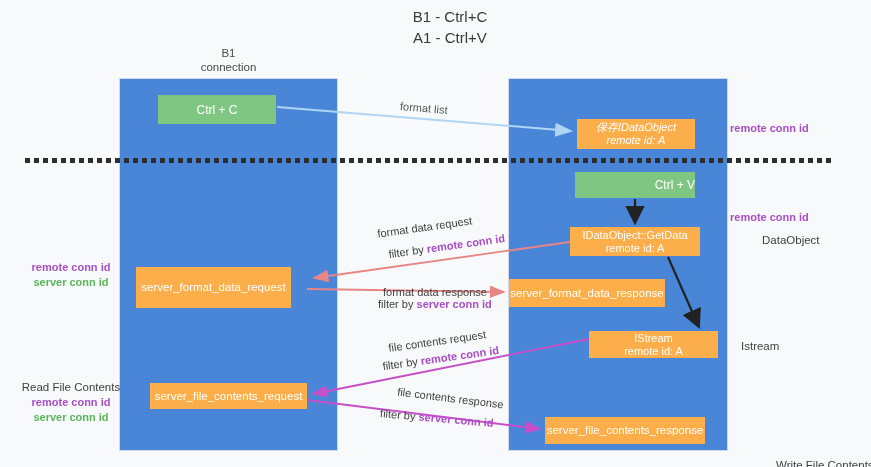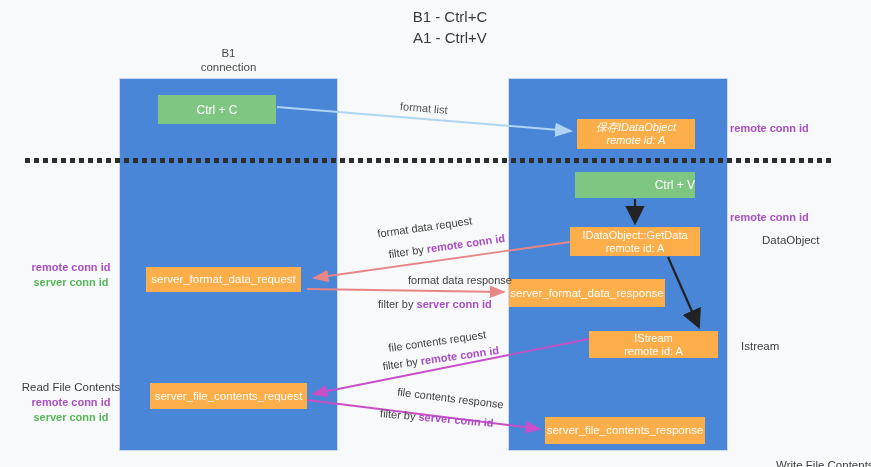--- a/index.html
+++ b/index.html
@@ -29,42 +29,42 @@
 
   .node{position:absolute;z-index:2;display:flex;flex-direction:column;justify-content:center;
         align-items:center;color:#fff;text-align:center;}
   .node.green{background:var(--box-green,#7fc682);font-size:12px;}
   .node.orange{background:var(--box-orange,#fbae49);font-size:11px;line-height:13px;}
   .node .one-line{font-size:11.5px;}
   #node-ctrl-c{left:158px;top:95px;width:118px;height:29px;}
   #node-saved-idataobject{left:577px;top:119px;width:118px;height:30px;font-style:italic;}
   #node-ctrl-v{left:575px;top:172px;width:120px;height:26px;align-items:flex-end;}
   #node-getdata{left:570px;top:227px;width:130px;height:29px;}
-  #node-format-request{left:146px;top:267px;width:155px;height:25px;}
+  #node-format-request{left:136px;top:267px;width:155px;height:41px;}
   #node-format-response{left:509px;top:279px;width:156px;height:28px;}
   #node-istream{left:589px;top:331px;width:129px;height:27px;}
   #node-file-request{left:150px;top:383px;width:157px;height:26px;}
   #node-file-response{left:545px;top:417px;width:160px;height:27px;}
 
   #arrows{position:absolute;left:0;top:0;z-index:3;pointer-events:none;}
   .st-lblue{stroke:var(--arrow-light-blue,#aed5f2);stroke-width:2;}
   .st-red{stroke:var(--arrow-red,#e88585);stroke-width:1.8;}
   .st-mag{stroke:var(--arrow-magenta,#c94fc9);stroke-width:1.8;}
   .st-black{stroke:#222;stroke-width:2.2;}
   .mk-lblue{fill:var(--arrow-light-blue,#aed5f2);}
   .mk-red{fill:var(--arrow-red,#e88585);}
   .mk-mag{fill:var(--arrow-magenta,#c94fc9);}
   .mk-black{fill:#222;}
 
   .flow-label{position:absolute;z-index:4;font-size:11px;color:var(--text-dark,#3f3f3f);white-space:nowrap;}
   .flow-label .key{color:var(--text-purple,#a94fc6);font-weight:bold;}
   #lbl-format-list{left:400px;top:102px;transform:rotate(5deg);color:#555;}
   #lbl-fdr{left:377px;top:221px;transform:rotate(-8deg);}
   #lbl-fdr-filter{left:388px;top:240px;transform:rotate(-8deg);}
-  #lbl-fdresp{left:383px;top:274px;margin-left:25px;}
+  #lbl-fdresp{left:383px;top:286px;}
   #lbl-fdresp-filter{left:378px;top:298px;}
   #lbl-fcr{left:388px;top:335px;transform:rotate(-8deg);}
   #lbl-fcr-filter{left:382px;top:352px;transform:rotate(-8deg);}
   #lbl-fcresp{left:397px;top:392px;transform:rotate(7deg);}
   #lbl-fcresp-filter{left:380px;top:412px;transform:rotate(5deg);}
 
   .side-label{position:absolute;z-index:4;font-size:11px;white-space:nowrap;}
   .side-label.purple{color:var(--text-purple,#a94fc6);font-weight:bold;}
   .side-label.dark{color:var(--text-dark,#3f3f3f);font-size:11.5px;}
   #lbl-right-conn-top{left:730px;top:122px;}

